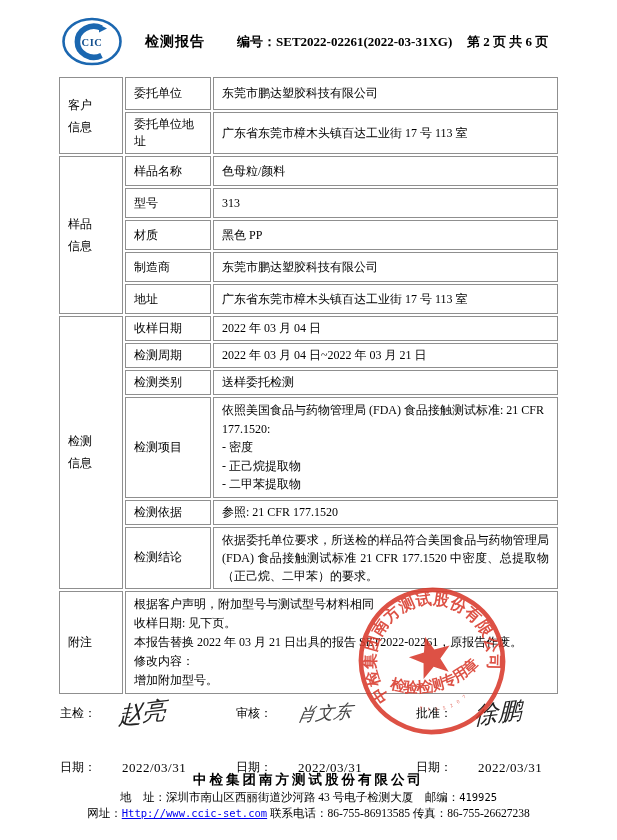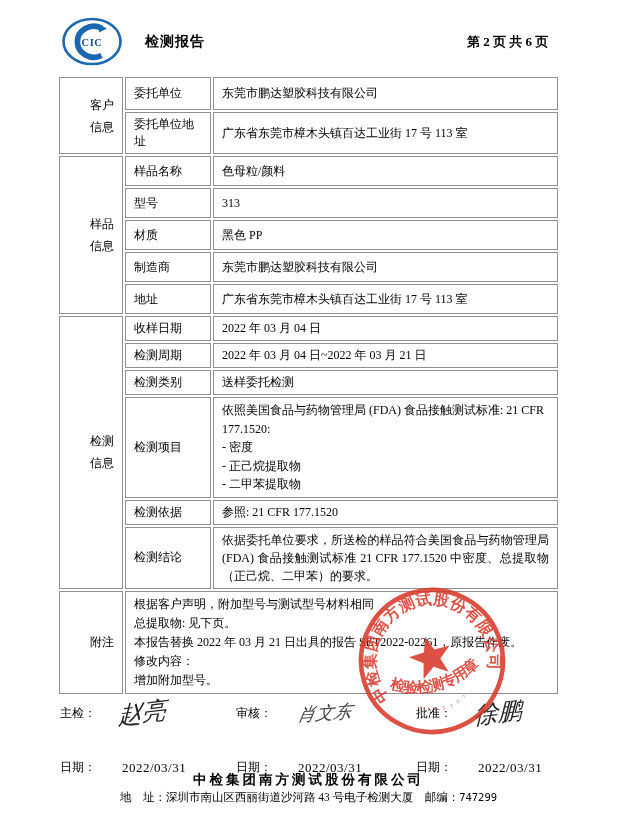--- a/index.html
+++ b/index.html
@@ -24,21 +24,21 @@
     border-collapse: separate; border-spacing: 2px;
     table-layout: fixed;
   }
   table.report td {
     border: 1px solid #8f8f8f;
     font-size: 12px;
     vertical-align: middle;
     padding: 3px 8px;
     background: #fff;
   }
-  td.sec { text-align: right; padding: 3px 2px; }
+  td.sec { text-align: left; padding: 3px 2px; }
   td.sec .secline { display: block; line-height: 22px; }
   td.flabel { padding-left: 9px; }
   td.fvalue { padding-left: 10px; }
   .h31 { height: 33px; } .h27 { height: 30px; }
   .h22 { height: 25px; margin-left: 13px; } .h20 { height: 23px; }
   .mline div { line-height: 18.5px; }
   .concl { text-align: justify; line-height: 18px; padding-top: 4px; padding-bottom: 4px; }
   .notes div { line-height: 19px; }
   
   .stamp {
@@ -82,20 +82,21 @@
 
   <div class="hdr-logo">
     <svg width="62" height="49" viewBox="0 0 62 49" xmlns="http://www.w3.org/2000/svg">
       <ellipse cx="31" cy="24.5" rx="28.5" ry="22.5" fill="none" stroke="#1b67b0" stroke-width="2.6"></ellipse>
       <path d="M 40.5,11 A 16.5,15.5 0 1 0 40.5,38.5" fill="none" stroke="#1b67b0" stroke-width="5.6"></path>
       <path d="M 38,7.5 L 46,11.5 L 38,15.5 Z" fill="#1b67b0"></path>
       <text x="31" y="28.5" text-anchor="middle" font-family="Liberation Serif, serif" font-size="10.5" font-weight="bold" letter-spacing="0.5" fill="#14508e">CIC</text>
     </svg>
   </div>
   <div class="hdr-title">检测报告</div>
+  <div class="hdr-number"><span>编号：</span><span>SET2022-02261(2022-03-31XG)</span></div>
   <div class="hdr-page">第 2 页 共 6 页</div>
 
   <table class="report">
     <colgroup>
         <col style="width:64px">
         <col style="width:86px">
         <col>
       </colgroup>
 
     <tbody>
@@ -169,21 +170,21 @@
     </tr>
     <tr>
       <td class="flabel">检测结论</td>
       <td class="fvalue concl">依据委托单位要求，所送检的样品符合美国食品与药物管理局 (FDA) 食品接触测试标准 21 CFR 177.1520 中密度、总提取物（正己烷、二甲苯）的要求。</td>
     </tr>
 
     <tr>
       <td class="sec">附注</td>
       <td class="fvalue notes" colspan="2">
         <div>根据客户声明，附加型号与测试型号材料相同</div>
-        <div>总提取物: 见下页。</div>
+        <div>收样日期: 见下页。</div>
         <div>本报告替换 2022 年 03 月 21 日出具的报告 SET2022-02261，原报告作废。</div>
         <div>修改内容：</div>
         <div>增加附加型号。</div>
       </td>
     </tr>
   </tbody>
     </table>
 
   <div class="stamp">
     <svg width="152" height="152" viewBox="0 0 150 150" xmlns="http://www.w3.org/2000/svg">
@@ -234,16 +235,17 @@
       </div>
       <div class="sig-date-row">
         <span class="sig-date-label">日期：</span>
         <span class="sig-date-value">2022/03/31</span>
       </div>
     </div>
   </div>
 
   <div class="footer">
     <div class="f-company">中检集团南方测试股份有限公司</div>
-    <div class="f-line"><span>地　址：</span><span>深圳市南山区西丽街道沙河路 43 号电子检测大厦</span><span>　邮编：</span><span class="f-mono">747299</span></div>
+    <div class="f-line"><span>地　址：</span><span>深圳市南山区西丽街道沙河路 43 号电子检测大厦</span><span>　邮编：</span><span class="f-mono">419925</span></div>
+    <div class="f-line"><span>网址：</span><a href="#" class="f-link">Http://www.ccic-set.com</a><span> 联系电话：</span><span>86-755-86913585</span><span> 传真：</span><span>86-755-26627238</span></div>
   </div>
 
 </div>
 
 </body></html>

